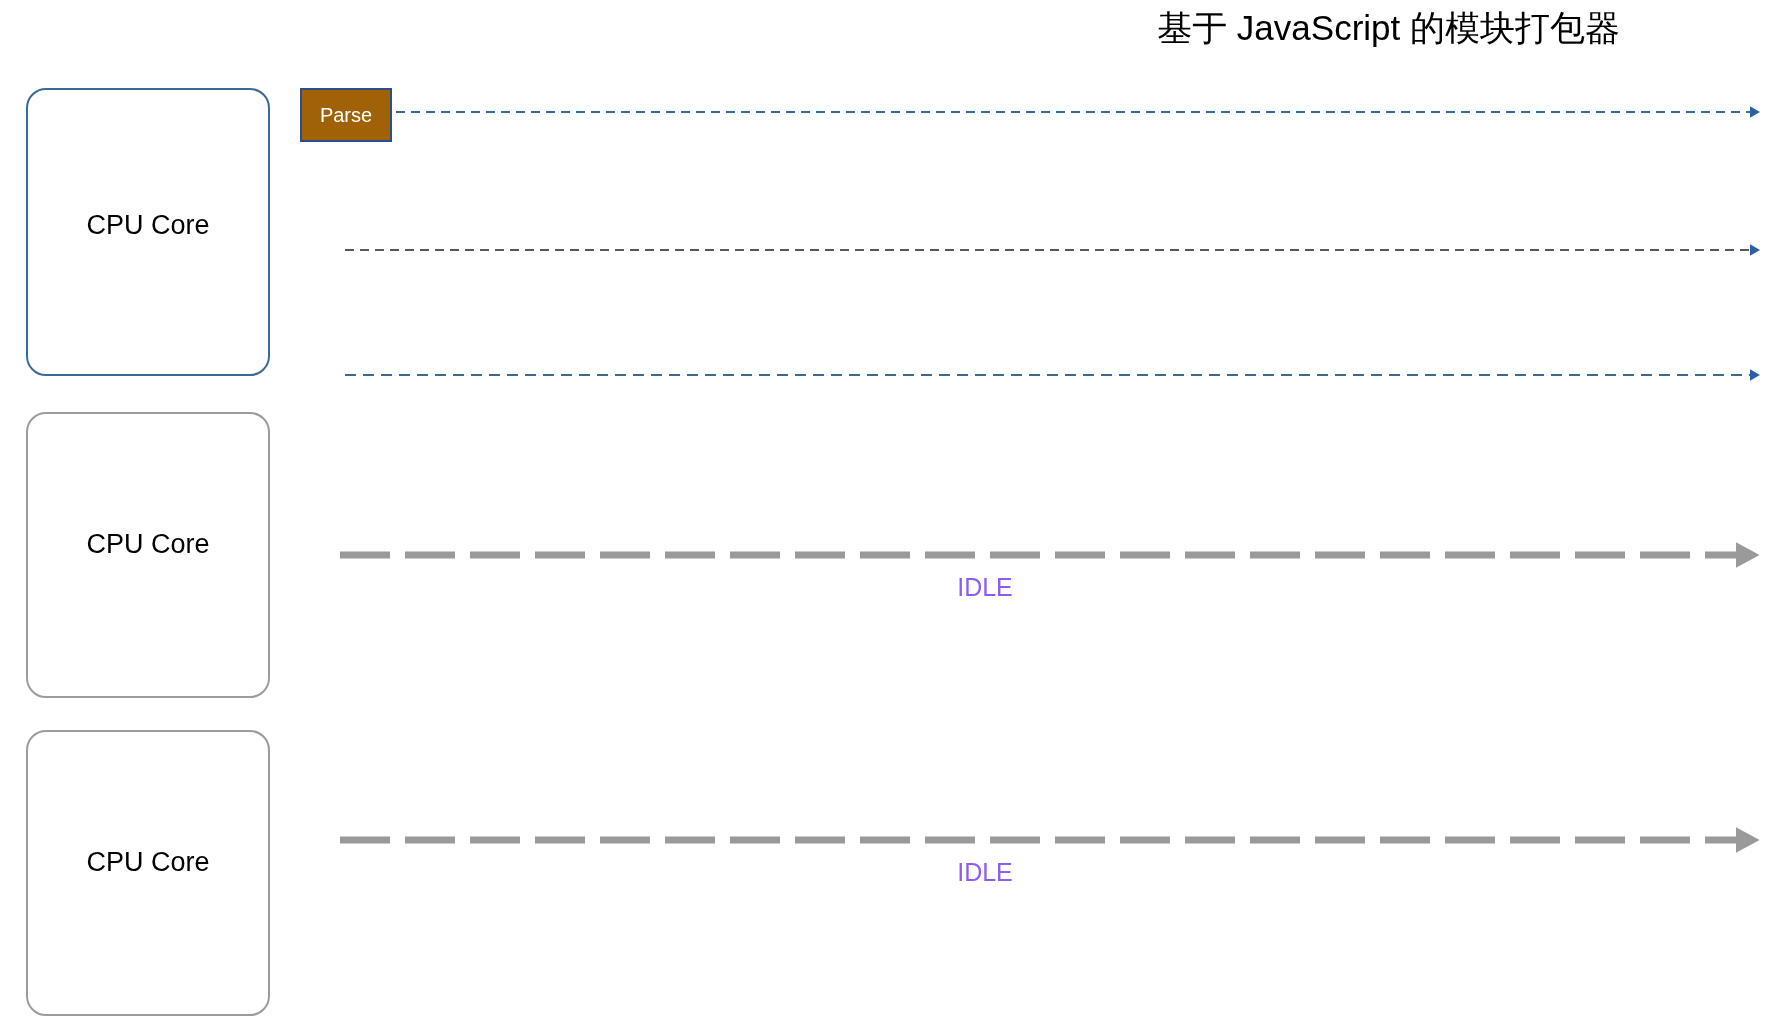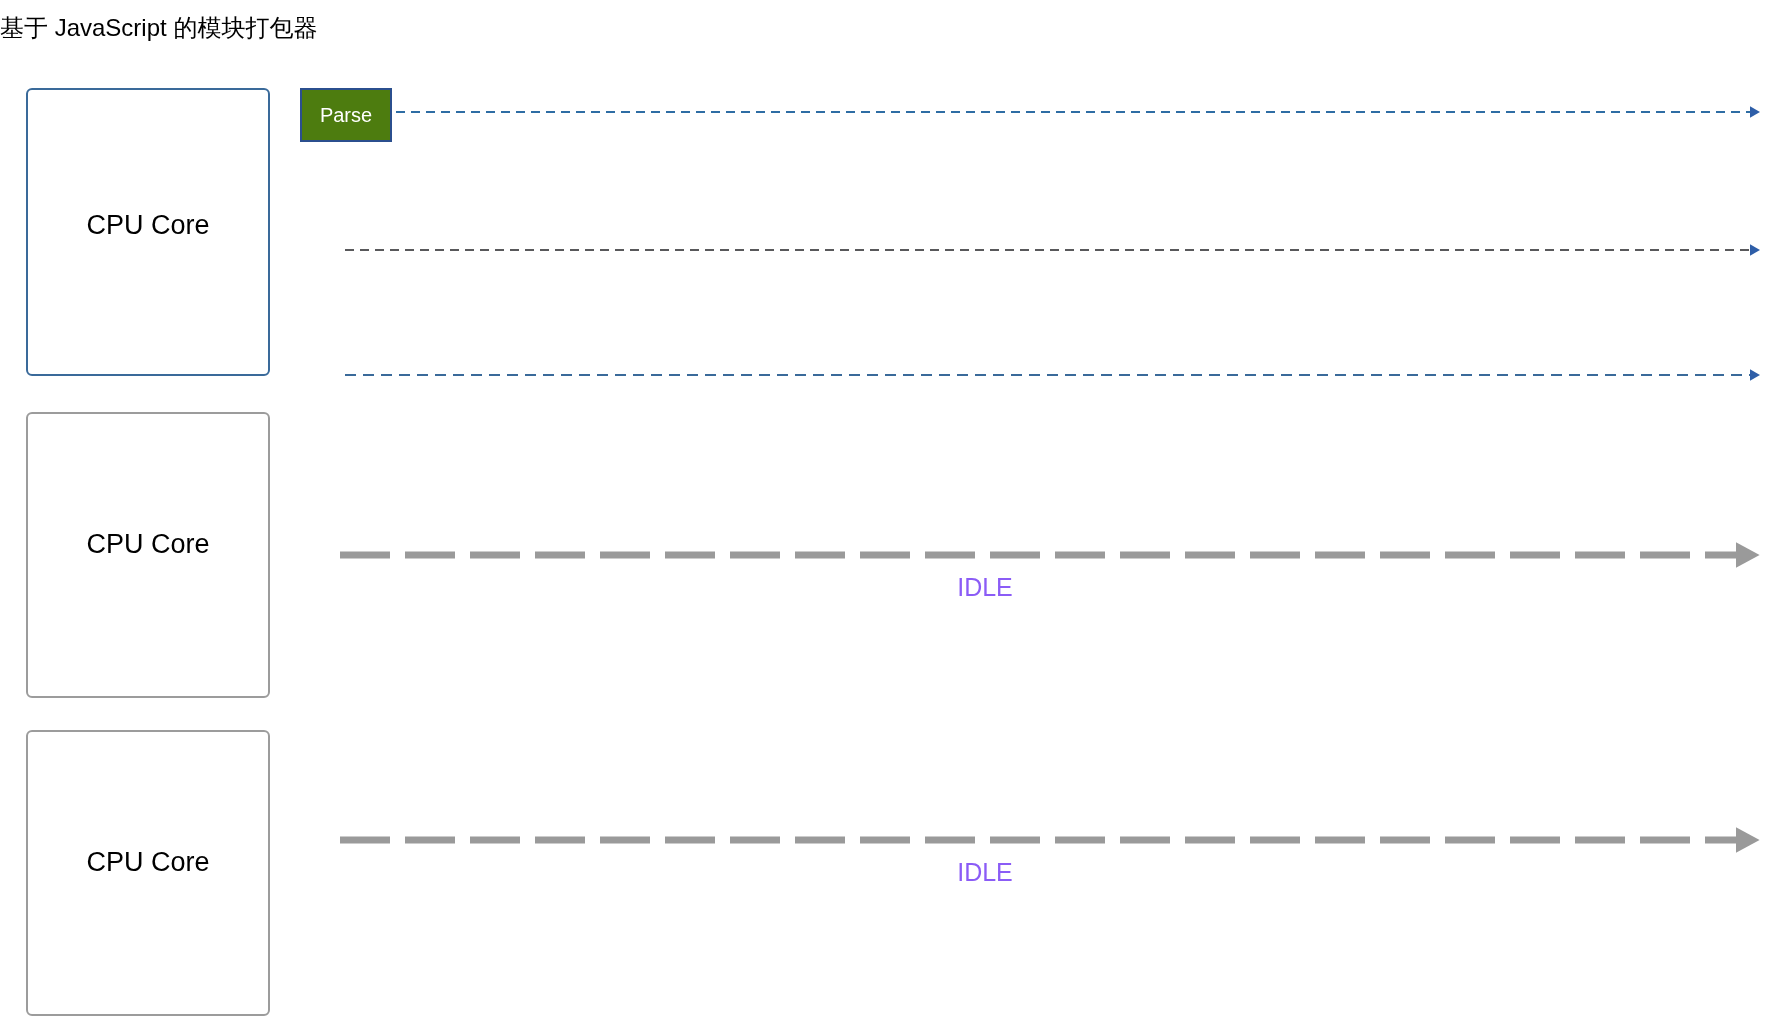--- a/index.html
+++ b/index.html
@@ -18,34 +18,34 @@
     background: #ffffff;
     overflow: hidden;
   }
 
   
   #diagram-title {
     position: absolute;
     left: 0;
     top: 8px;
     width: 1620px;
-    text-align: left;
-    font-size: 24px;
+    text-align: right;
+    font-size: 35px;
     line-height: 40px;
     color: #000000;
     font-weight: 400;
     white-space: nowrap;
   }
 
   
   .cpu-core-box {
     position: absolute;
     left: 26px;
     width: 244px;
-    border-radius: 6px;
+    border-radius: 20px;
     background: #ffffff;
     box-sizing: border-box;
     display: flex;
     align-items: center;
     justify-content: center;
   }
   .cpu-core-box.accent {
     border: 2px solid #3A6A9A;
   }
   .cpu-core-box.plain {
@@ -66,21 +66,21 @@
   #cpu-core-box-2 .cpu-core-label { transform: translateY(-11px); }
   #cpu-core-box-3 .cpu-core-label { transform: translateY(-11px); }
 
   
   #parse-block {
     position: absolute;
     left: 300px;
     top: 88px;
     width: 92px;
     height: 54px;
-    background: #4d7c0f;
+    background: #a16207;
     border: 2px solid #2B4F8E;
     box-sizing: border-box;
     display: flex;
     align-items: center;
     justify-content: center;
   }
   #parse-block .task-label {
     font-size: 20px;
     color: #ffffff;
     line-height: 24px;

